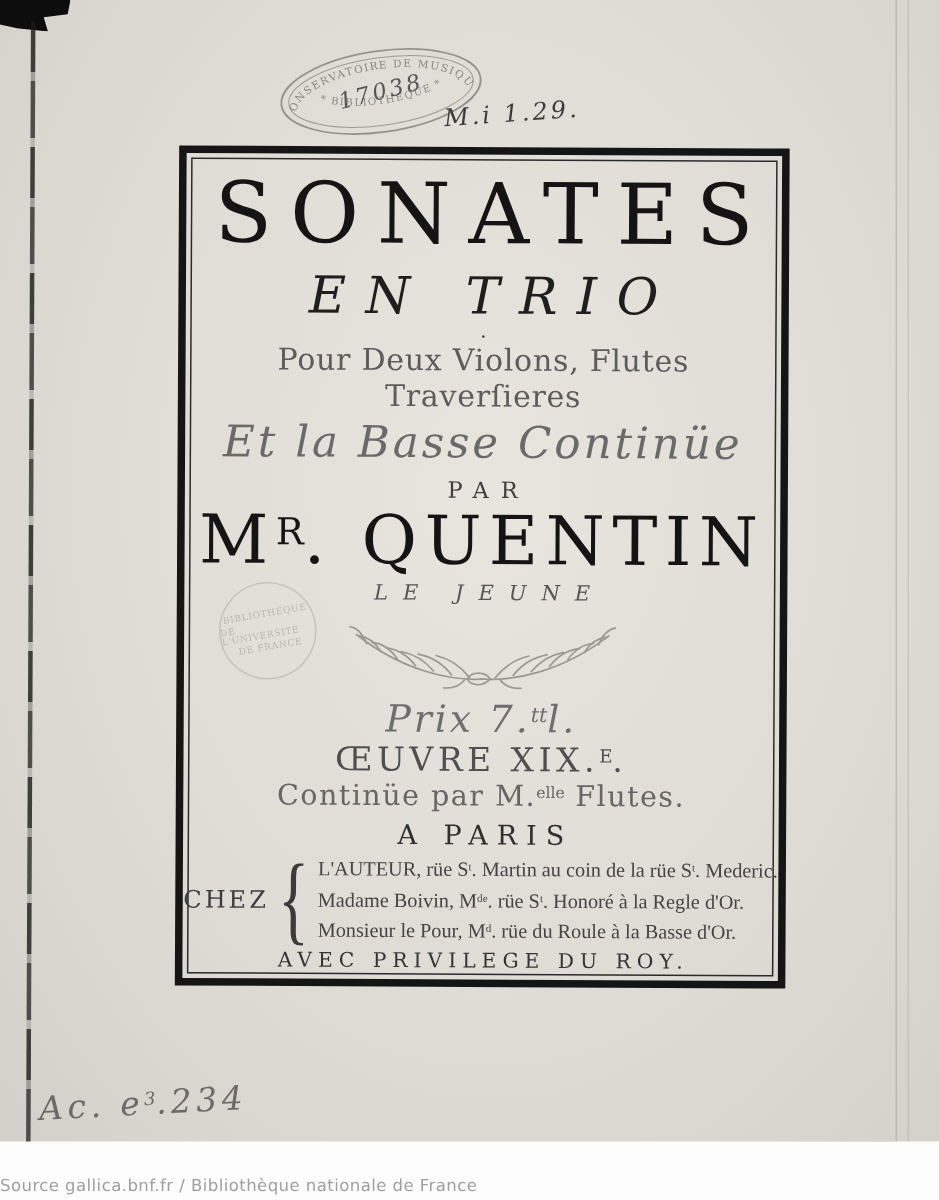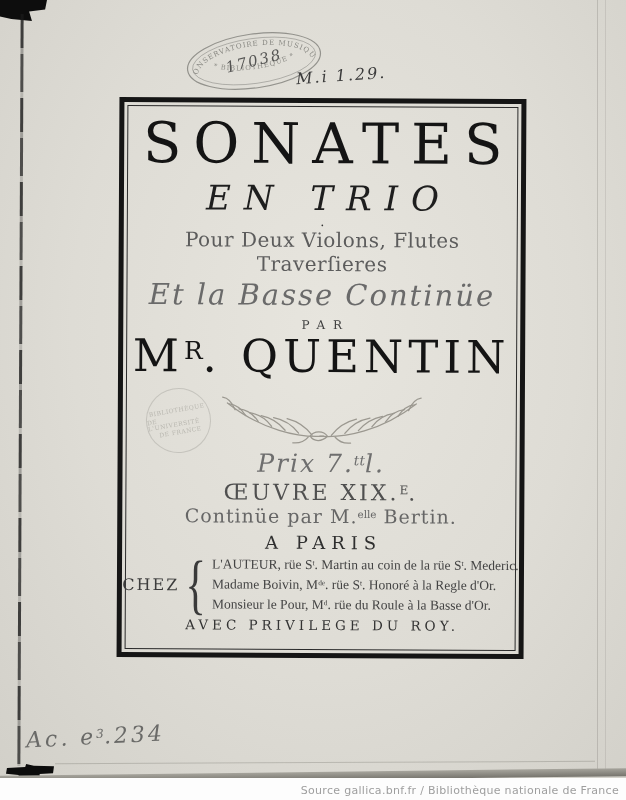--- a/index.html
+++ b/index.html
@@ -39,39 +39,39 @@
   
   .frame{position:absolute;left:118px;top:98px;width:407px;height:560px;box-sizing:border-box;
          border:5px solid #151515;transform:rotate(.3deg);}
   .frame-inner{position:absolute;inset:3px;border:1.5px solid #2b2b2b;
                display:flex;flex-direction:column;align-items:center;text-align:center;}
   .t-title{margin-top:8px;font-size:56px;line-height:1.05;letter-spacing:12px;color:#141414;text-indent:12px;}
   .t-sub{margin-top:4px;font-size:34px;font-style:italic;letter-spacing:13px;color:#1e1e1e;text-indent:13px;}
   .t-dot{font-size:13px;line-height:8px;color:#333;}
   .t-instr{margin-top:2px;font-size:20px;color:#5c5c5c;letter-spacing:.5px;line-height:1.2;}
   .t-cont{margin-top:2px;font-size:29px;font-style:italic;color:#6a6a6a;letter-spacing:2px;line-height:1.2;}
-  .t-par{margin-top:5px;font-size:12px;letter-spacing:8px;color:#3f3f3f;text-indent:8px;}
+  .t-par{margin-top:5px;font-size:15px;letter-spacing:8px;color:#3f3f3f;text-indent:8px;}
   .t-composer{margin-top:0;font-size:45px;line-height:1.12;letter-spacing:5px;color:#141414;}
   .t-epithet{margin-top:2px;font-size:14px;font-style:italic;letter-spacing:10px;color:#555;text-indent:10px;}
   .ornament{margin-top:4px;}
   .t-price{margin-top:6px;font-size:25px;color:#6e6e6e;letter-spacing:2px;line-height:1.15;font-style:italic;}
   .t-opus{margin-top:2px;font-size:22px;letter-spacing:3px;color:#4f4f4f;line-height:1.1;}
   .t-engraver{margin-top:0;font-size:19px;color:#666;letter-spacing:1px;line-height:1.2;}
   .t-city{margin-top:4px;font-size:18px;letter-spacing:6px;color:#2f2f2f;font-weight:normal;text-indent:6px;}
   .chez{margin-top:2px;display:flex;align-items:center;justify-content:center;width:100%;}
   .chez-label{font-size:16px;letter-spacing:2px;color:#3c3c3c;margin-right:1px;}
   .chez-brace{font-size:66px;font-weight:200;color:#3a3a3a;line-height:58px;transform:scaleX(.65);
               font-family:"Liberation Serif",serif;}
   .sellers{display:flex;flex-direction:column;align-items:flex-start;text-align:left;}
   .seller-line{font-family:"Liberation Serif",serif;font-size:13.5px;color:#444;line-height:1.5;white-space:nowrap;}
   .t-priv{margin-top:2px;font-size:13.5px;letter-spacing:4px;color:#333;text-indent:4px;}
   .sup{font-size:.55em;vertical-align:.5em;letter-spacing:0;}
   
-  .footer{position:absolute;left:0;right:0;bottom:0;height:22px;background:#fdfdfd;
-          display:flex;align-items:flex-end;justify-content:flex-end;}
+  .footer{position:absolute;left:0;right:0;bottom:0;height:39px;background:#fdfdfd;
+          display:flex;align-items:flex-end;justify-content:flex-start;}
   .footer span{font-family:"DejaVu Sans",sans-serif;font-size:11px;color:#9e9e9e;
                padding:0 7px 3px 0;letter-spacing:.3px;}
 </style>
 </head>
 <body>
 
 <div id="page">
 
   <div class="scan">
 
@@ -114,20 +114,21 @@
         <div class="t-dot">.</div>
 
         <div class="t-instr">Pour Deux Violons, Flutes Traverſieres</div>
 
         <div class="t-cont">Et la Basse Continüe</div>
 
         <div class="t-par">PAR</div>
 
         <div class="t-composer"><span>M</span><span class="sup">R</span><span>.</span><span> QUENTIN</span></div>
 
+        <div class="t-epithet">LE JEUNE</div>
 
         <svg class="ornament" viewBox="0 0 220 60" width="212" height="58">
           <g stroke="#9b9890" fill="none" stroke-width="1.3" stroke-linecap="round">
             <g>
               <path d="M112,52 C86,54 48,46 12,18"></path>
               <path d="M100,51 Q90,38 74,34"></path>
               <path d="M86,49 Q76,36 60,33"></path>
               <path d="M72,46 Q62,34 47,31"></path>
               <path d="M58,42 Q49,30 35,28"></path>
               <path d="M44,37 Q36,25 24,24"></path>
@@ -147,21 +148,21 @@
               <path d="M96,53 Q90,60 80,59"></path>
             </g>
             <path d="M116,52 C110,58 102,58 98,52 C102,46 112,46 116,52"></path>
           </g>
         </svg>
 
         <div class="t-price"><span>Prix 7.</span><span class="sup">tt</span><span>l.</span></div>
 
         <div class="t-opus"><span>ŒUVRE XIX.</span><span class="sup">E</span><span>.</span></div>
 
-        <div class="t-engraver"><span>Continüe par M.</span><span class="sup">elle</span><span> Bertin.</span></div>
+        <div class="t-engraver"><span>Continüe par M.</span><span class="sup">elle</span><span> Flutes.</span></div>
 
         <div class="t-city">A PARIS</div>
 
         <div class="chez">
           <span class="chez-label">CHEZ</span>
           <span class="chez-brace">{</span>
           <span class="sellers">
             <span class="seller-line"><span>L'AUTEUR, rüe S</span><span class="sup">t</span><span>. Martin au coin de la rüe S</span><span class="sup">t</span><span>. Mederic.</span></span>
             <span class="seller-line"><span>Madame Boivin, M</span><span class="sup">de</span><span>. rüe S</span><span class="sup">t</span><span>. Honoré à la Regle d'Or.</span></span>
             <span class="seller-line"><span>Monsieur le Pour, M</span><span class="sup">d</span><span>. rüe du Roule à la Basse d'Or.</span></span>

